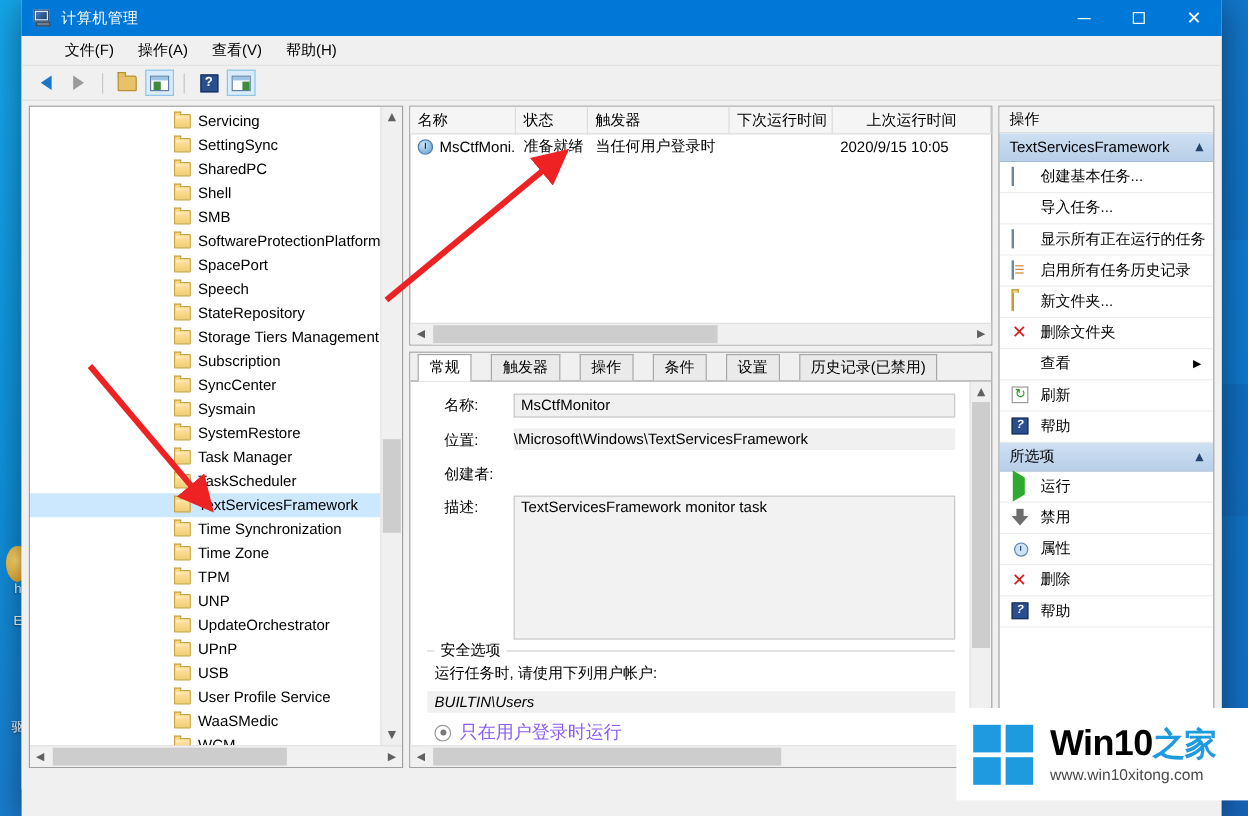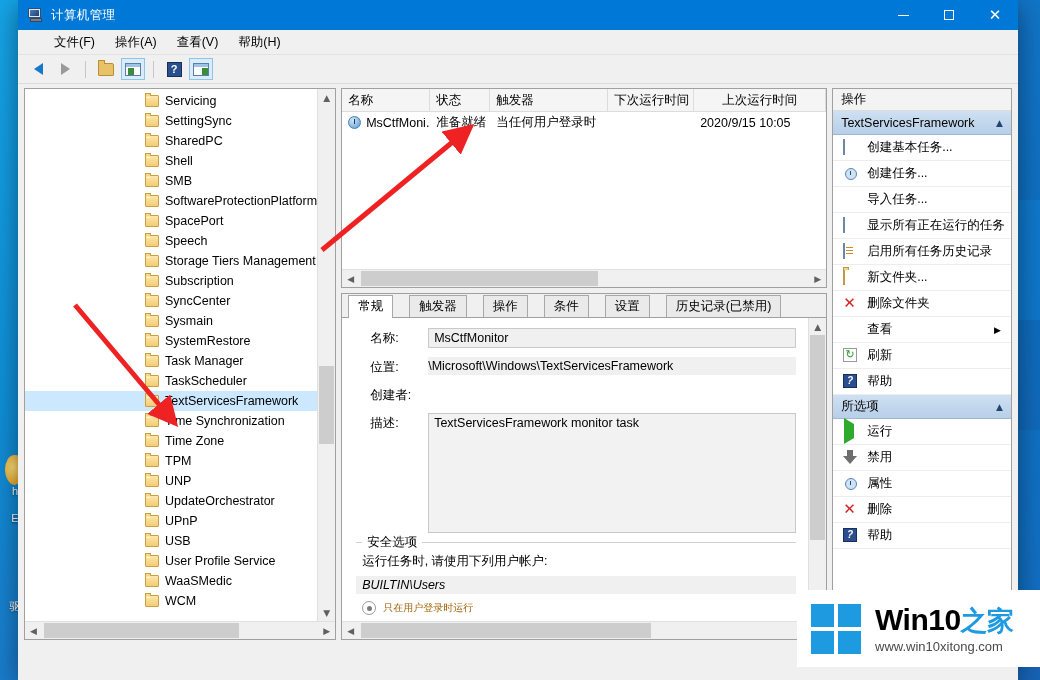--- a/index.html
+++ b/index.html
@@ -117,21 +117,21 @@
   .flabel{width:58px;flex:0 0 auto;font-size:12.5px;padding-top:2px;}
   .fval{flex:1;margin-right:12px;background:#f0f0f0;border:1px solid #c9c9c9;box-sizing:border-box;
         padding:2px 5px;font-size:12.5px;min-height:18px;}
   .fval.plain{background:#f0f0f0;border:none;padding-left:0;}
   .fval.empty{background:transparent;border:none;height:16px;}
   .fval.desc{height:120px;background:#f2f2f2;}
   .secgroup{margin:6px 12px 0 14px;border-top:1px solid #d0d0d0;padding-top:0;position:relative;}
   .secgroup .legend{position:absolute;top:-9px;left:6px;background:#fff;padding:0 5px;font-size:12.5px;}
   .sec-line{margin:10px 0 6px 6px;font-size:12.5px;}
   .sec-field{background:#f0f0f0;margin:0 0 7px 0;padding:2px 6px;font-size:12.5px;font-style:italic;}
-  .radio-row{display:flex;align-items:center;margin-left:6px;font-size:10px;color:#a16207;}
+  .radio-row{display:flex;align-items:center;margin-left:6px;font-size:15px;color:#8b5cf6;}
   .radio{width:12px;height:12px;border-radius:50%;border:1px solid #9a9a9a;background:#fff;margin-right:7px;
          display:flex;align-items:center;justify-content:center;flex:0 0 auto;}
   .radio i{width:5px;height:5px;border-radius:50%;background:#7a7a7a;display:block;}
 
   
   .act-pane{width:190px;margin-left:5px;background:#fff;border:1px solid #a0a0a0;box-sizing:border-box;
             display:flex;flex-direction:column;}
   .act-title{height:21px;background:#f3f3f3;border-bottom:1px solid #dcdcdc;display:flex;align-items:center;
              padding-left:8px;font-size:12.5px;}
   .act-group-hd{height:23px;background:linear-gradient(180deg,#cfe0f2,#b7cfe8);display:flex;align-items:center;
@@ -289,20 +289,24 @@
             <div class="tnode">
               <span class="tfolder"></span>
               <span>SpacePort</span>
             </div>
             <div class="tnode">
               <span class="tfolder"></span>
               <span>Speech</span>
             </div>
             <div class="tnode">
               <span class="tfolder"></span>
+              <span>StateRepository</span>
+            </div>
+            <div class="tnode">
+              <span class="tfolder"></span>
               <span>Storage Tiers Management</span>
             </div>
             <div class="tnode">
               <span class="tfolder"></span>
               <span>Subscription</span>
             </div>
             <div class="tnode">
               <span class="tfolder"></span>
               <span>SyncCenter</span>
             </div>
@@ -481,26 +485,20 @@
       <div id="act-groups" style="flex:1;overflow:hidden">
           <div class="act-group-hd">
             <span>TextServicesFramework</span>
             <span class="cap">▲</span>
           </div>
           <div class="act-item">
             <span class="act-ico"><i class="ai-grid"></i></span>
             <span class="act-label">创建基本任务...</span>
           </div>
           <div class="act-item">
-            <span class="act-ico">
-              <i class="ai-clock"></i>
-            </span>
-            <span class="act-label">创建任务...</span>
-          </div>
-          <div class="act-item">
             <span class="act-ico"></span>
             <span class="act-label">导入任务...</span>
           </div>
           <div class="act-item">
             <span class="act-ico"><i class="ai-grid"></i></span>
             <span class="act-label">显示所有正在运行的任务</span>
           </div>
           <div class="act-item">
             <span class="act-ico"><i class="ai-hist"></i></span>
             <span class="act-label">启用所有任务历史记录</span>

